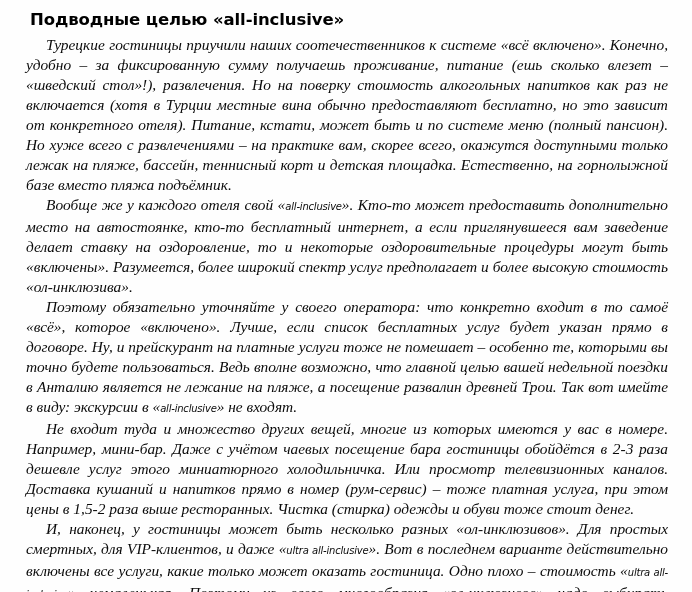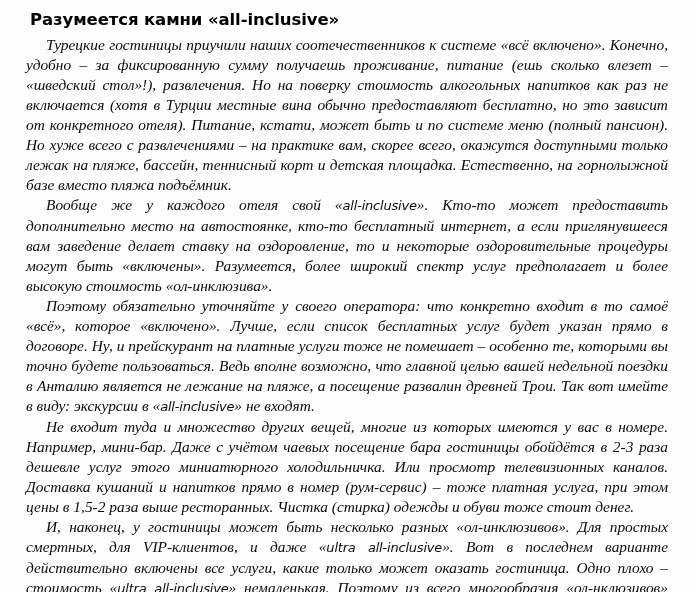--- a/index.html
+++ b/index.html
@@ -46,30 +46,30 @@
     text-justify: inter-word;
     text-indent: 20px;
     hyphens: none;
     word-spacing: 0px;
     font-style: italic;
   }
 
   
   .lat {
     font-family: "DejaVu Sans", "Liberation Sans", sans-serif;
-    font-size: 13px;
+    font-size: 10px;
     letter-spacing: -0.2px;
   }
 </style>
 </head>
 <body>
 
 <div class="page">
 
-  <h1 class="doc-title">Разумеется камни «all-inclusive»</h1>
+  <h1 class="doc-title">Подводные целью «all-inclusive»</h1>
 
   <div class="body-text">
 
     <p class="para">Турецкие гостиницы приучили наших соотечественников к системе «всё включено». Конечно, удобно – за фиксированную сумму получаешь проживание, питание (ешь сколько влезет – «шведский стол»!), развлечения. Но на поверку стоимость алкогольных напитков как раз не включается (хотя в Турции местные вина обычно предоставляют бесплатно, но это зависит от конкретного отеля). Питание, кстати, может быть и по системе меню (полный пансион). Но хуже всего с развлечениями – на практике вам, скорее всего, окажутся доступными только лежак на пляже, бассейн, теннисный корт и детская площадка. Естественно, на горнолыжной базе вместо пляжа подъёмник.</p>
 
     <p class="para">
       <span>Вообще же у каждого отеля свой «</span><span class="lat">all-inclusive</span><span>». Кто-то может предоставить дополнительно место на автостоянке, кто-то бесплатный интернет, а если приглянувшееся вам заведение делает ставку на оздоровление, то и некоторые оздоровительные процедуры могут быть «включены». Разумеется, более широкий спектр услуг предполагает и более высокую стоимость «ол-инклюзива».</span>
     </p>
 
     <p class="para">

